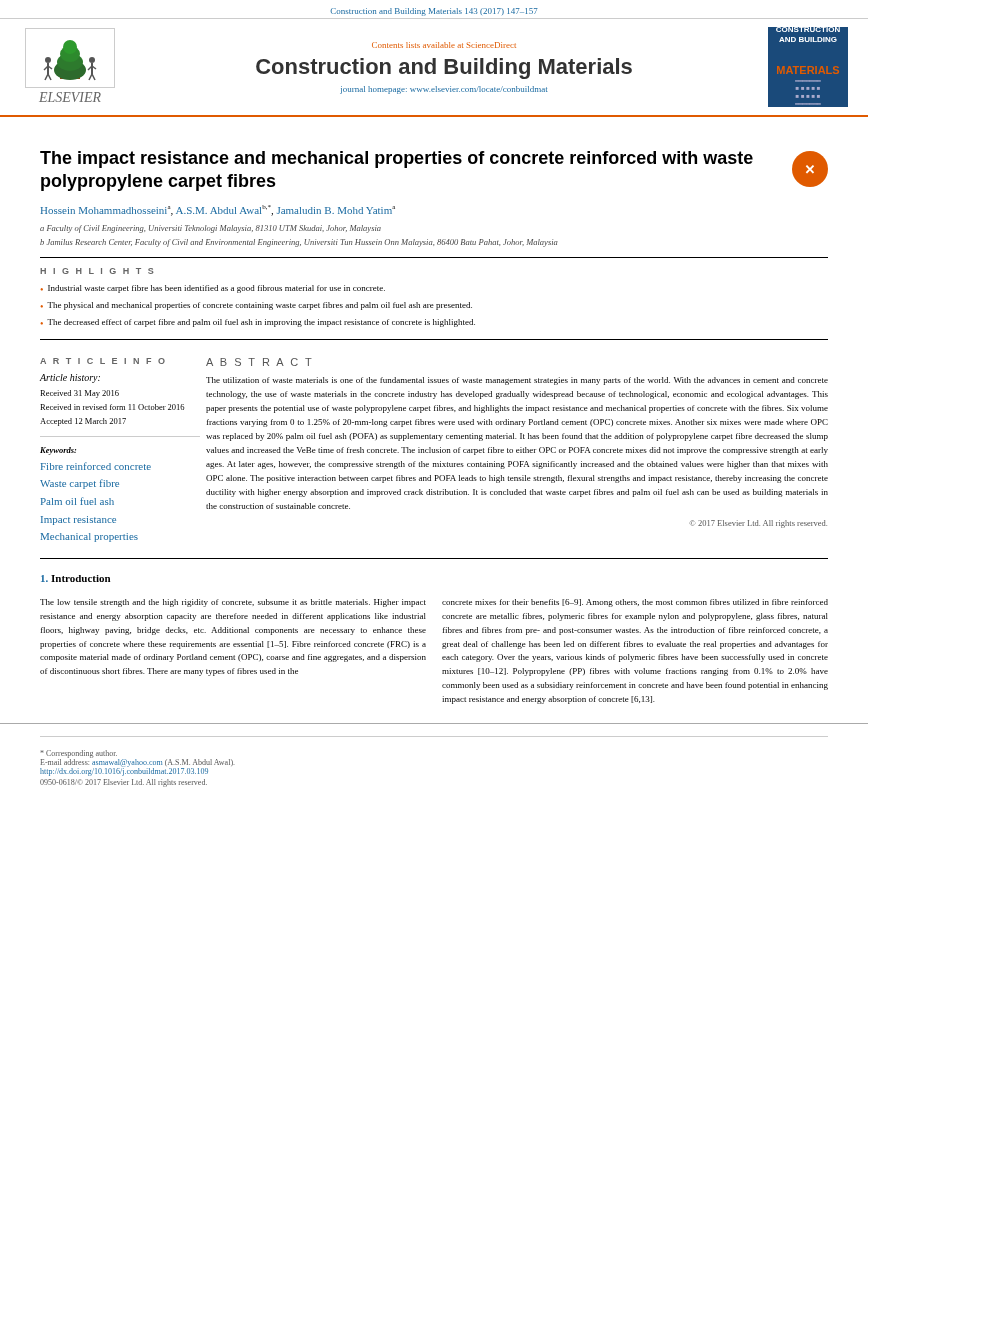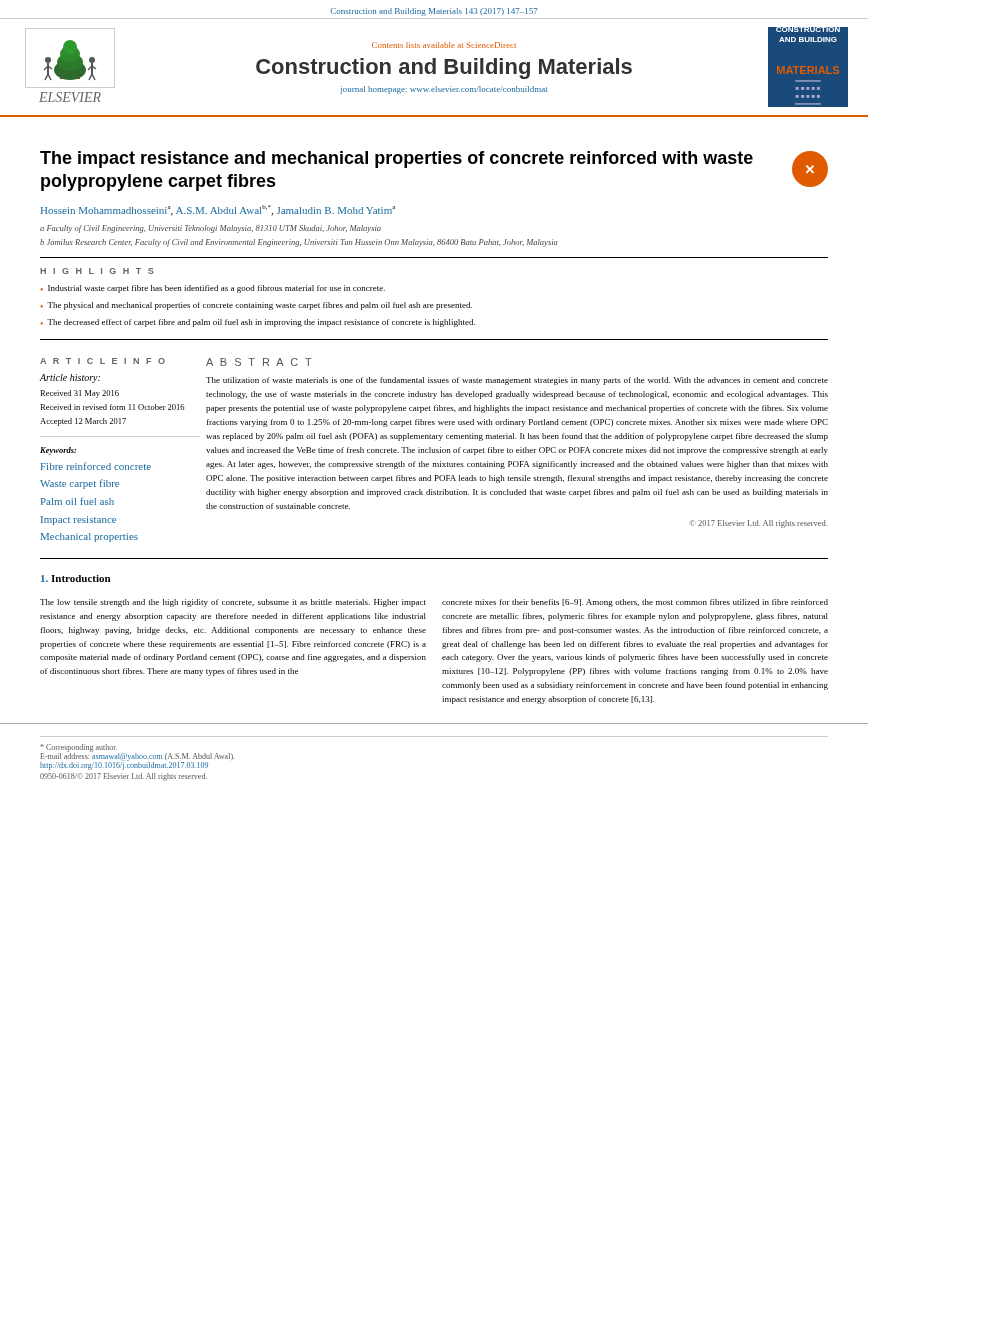--- a/index.html
+++ b/index.html
@@ -363,21 +363,21 @@
     }
 
     sup {
       font-size: 7px;
     }
 
     .star-note {
       font-size: 8px;
       color: #555;
       margin-top: 4px;
-      padding-top: 6px;
+      padding-top: 12px;
       border-top: 1px solid #ccc;
     }
   </style>
 </head>
 <body>
 
 <div class="page-container">
 
   <div class="journal-header-top">
     <span>Construction and Building Materials 143 (2017) 147–157</span>

